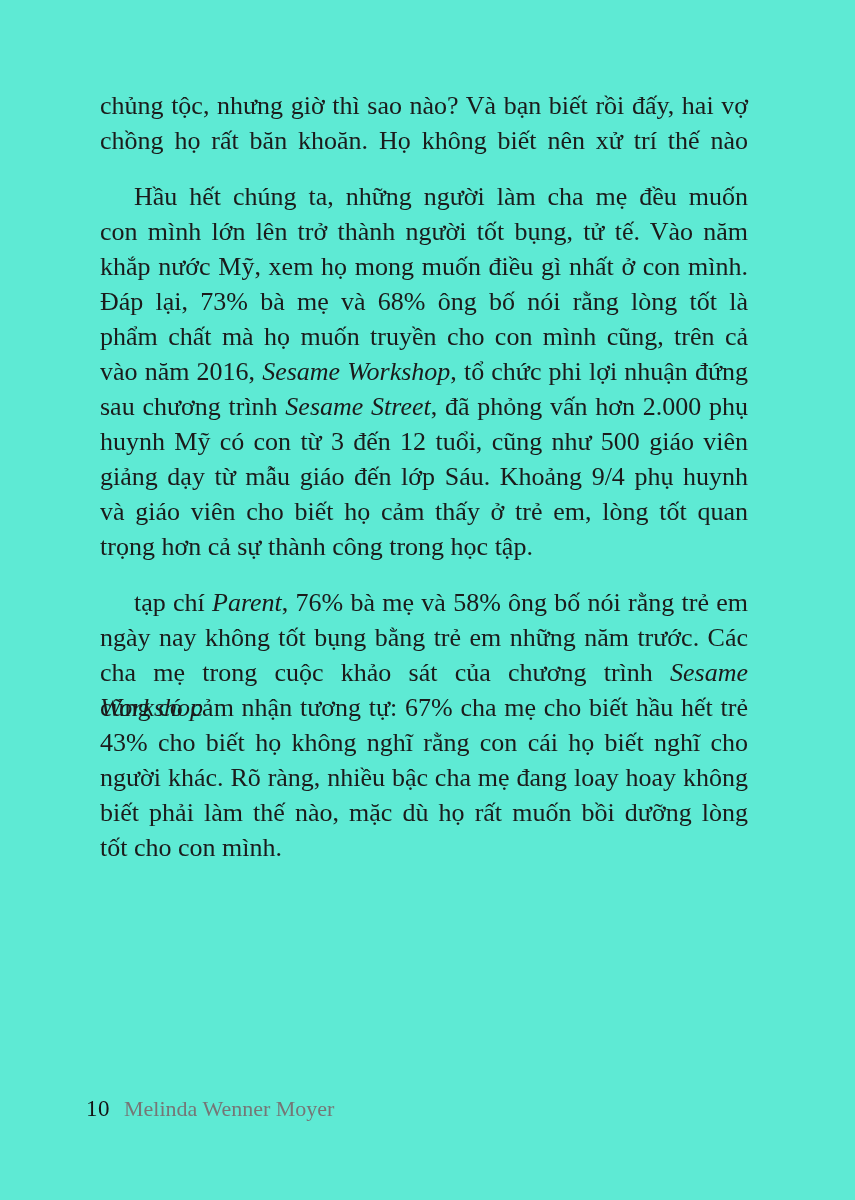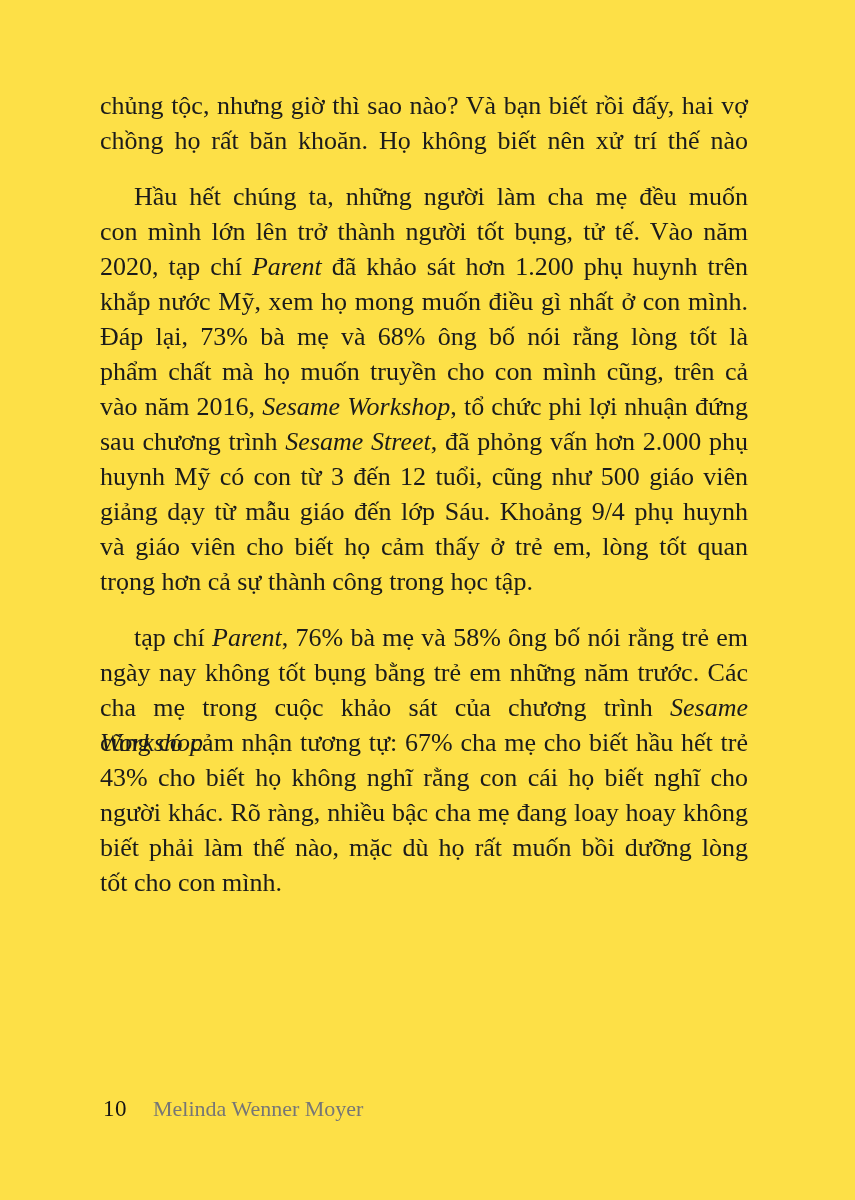--- a/index.html
+++ b/index.html
@@ -3,21 +3,21 @@
 <meta charset="utf-8">
 <style>
   html, body {
     margin: 0;
     padding: 0;
   }
   .book-page {
     position: relative;
     width: 855px;
     height: 1200px;
-    background: #fde047;
+    background: #5eead4;
     overflow: hidden;
     font-family: "Liberation Serif", "DejaVu Serif", serif;
   }
   .page-body {
     position: absolute;
     left: 100px;
     top: 88px;
     width: 648px;
     color: #1b1b1b;
     font-size: 26px;
@@ -40,50 +40,49 @@
     text-align-last: left;
   }
   .para.indented .line:first-child {
     text-indent: 34px;
   }
   .line i {
     font-style: italic;
   }
   .page-footer {
     position: absolute;
-    left: 103px;
+    left: 86px;
     top: 1094px;
     display: flex;
     align-items: flex-end;
     font-size: 23px;
     line-height: 30px;
   }
   .page-number {
     color: #141414;
     letter-spacing: 0.5px;
   }
   .footer-author {
-    margin-left: 26px;
+    margin-left: 14px;
     color: #767676;
     font-size: 22px;
   }
 </style>
 </head>
 <body>
 
 <div class="book-page">
   <div class="page-body">
       <div class="para">
         <div class="line"><span>chủng tộc, nhưng giờ thì sao nào? Và bạn biết rồi đấy, hai vợ</span></div>
         <div class="line"><span>chồng họ rất băn khoăn. Họ không biết nên xử trí thế nào</span></div>
       </div>
       <div class="para indented">
         <div class="line"><span>Hầu hết chúng ta, những người làm cha mẹ đều muốn</span></div>
         <div class="line"><span>con mình lớn lên trở thành người tốt bụng, tử tế. Vào năm</span></div>
-        <div class="line"><span>2020, tạp chí </span><i>Parent</i><span> đã khảo sát hơn 1.200 phụ huynh trên</span></div>
         <div class="line"><span>khắp nước Mỹ, xem họ mong muốn điều gì nhất ở con mình.</span></div>
         <div class="line"><span>Đáp lại, 73% bà mẹ và 68% ông bố nói rằng lòng tốt là</span></div>
         <div class="line"><span>phẩm chất mà họ muốn truyền cho con mình cũng, trên cả</span></div>
         <div class="line"><span>vào năm 2016, </span><i>Sesame Workshop</i><span>, tổ chức phi lợi nhuận đứng</span></div>
         <div class="line"><span>sau chương trình </span><i>Sesame Street</i><span>, đã phỏng vấn hơn 2.000 phụ</span></div>
         <div class="line"><span>huynh Mỹ có con từ 3 đến 12 tuổi, cũng như 500 giáo viên</span></div>
         <div class="line"><span>giảng dạy từ mẫu giáo đến lớp Sáu. Khoảng 9/4 phụ huynh</span></div>
         <div class="line"><span>và giáo viên cho biết họ cảm thấy ở trẻ em, lòng tốt quan</span></div>
         <div class="line last"><span>trọng hơn cả sự thành công trong học tập.</span></div>
       </div>

